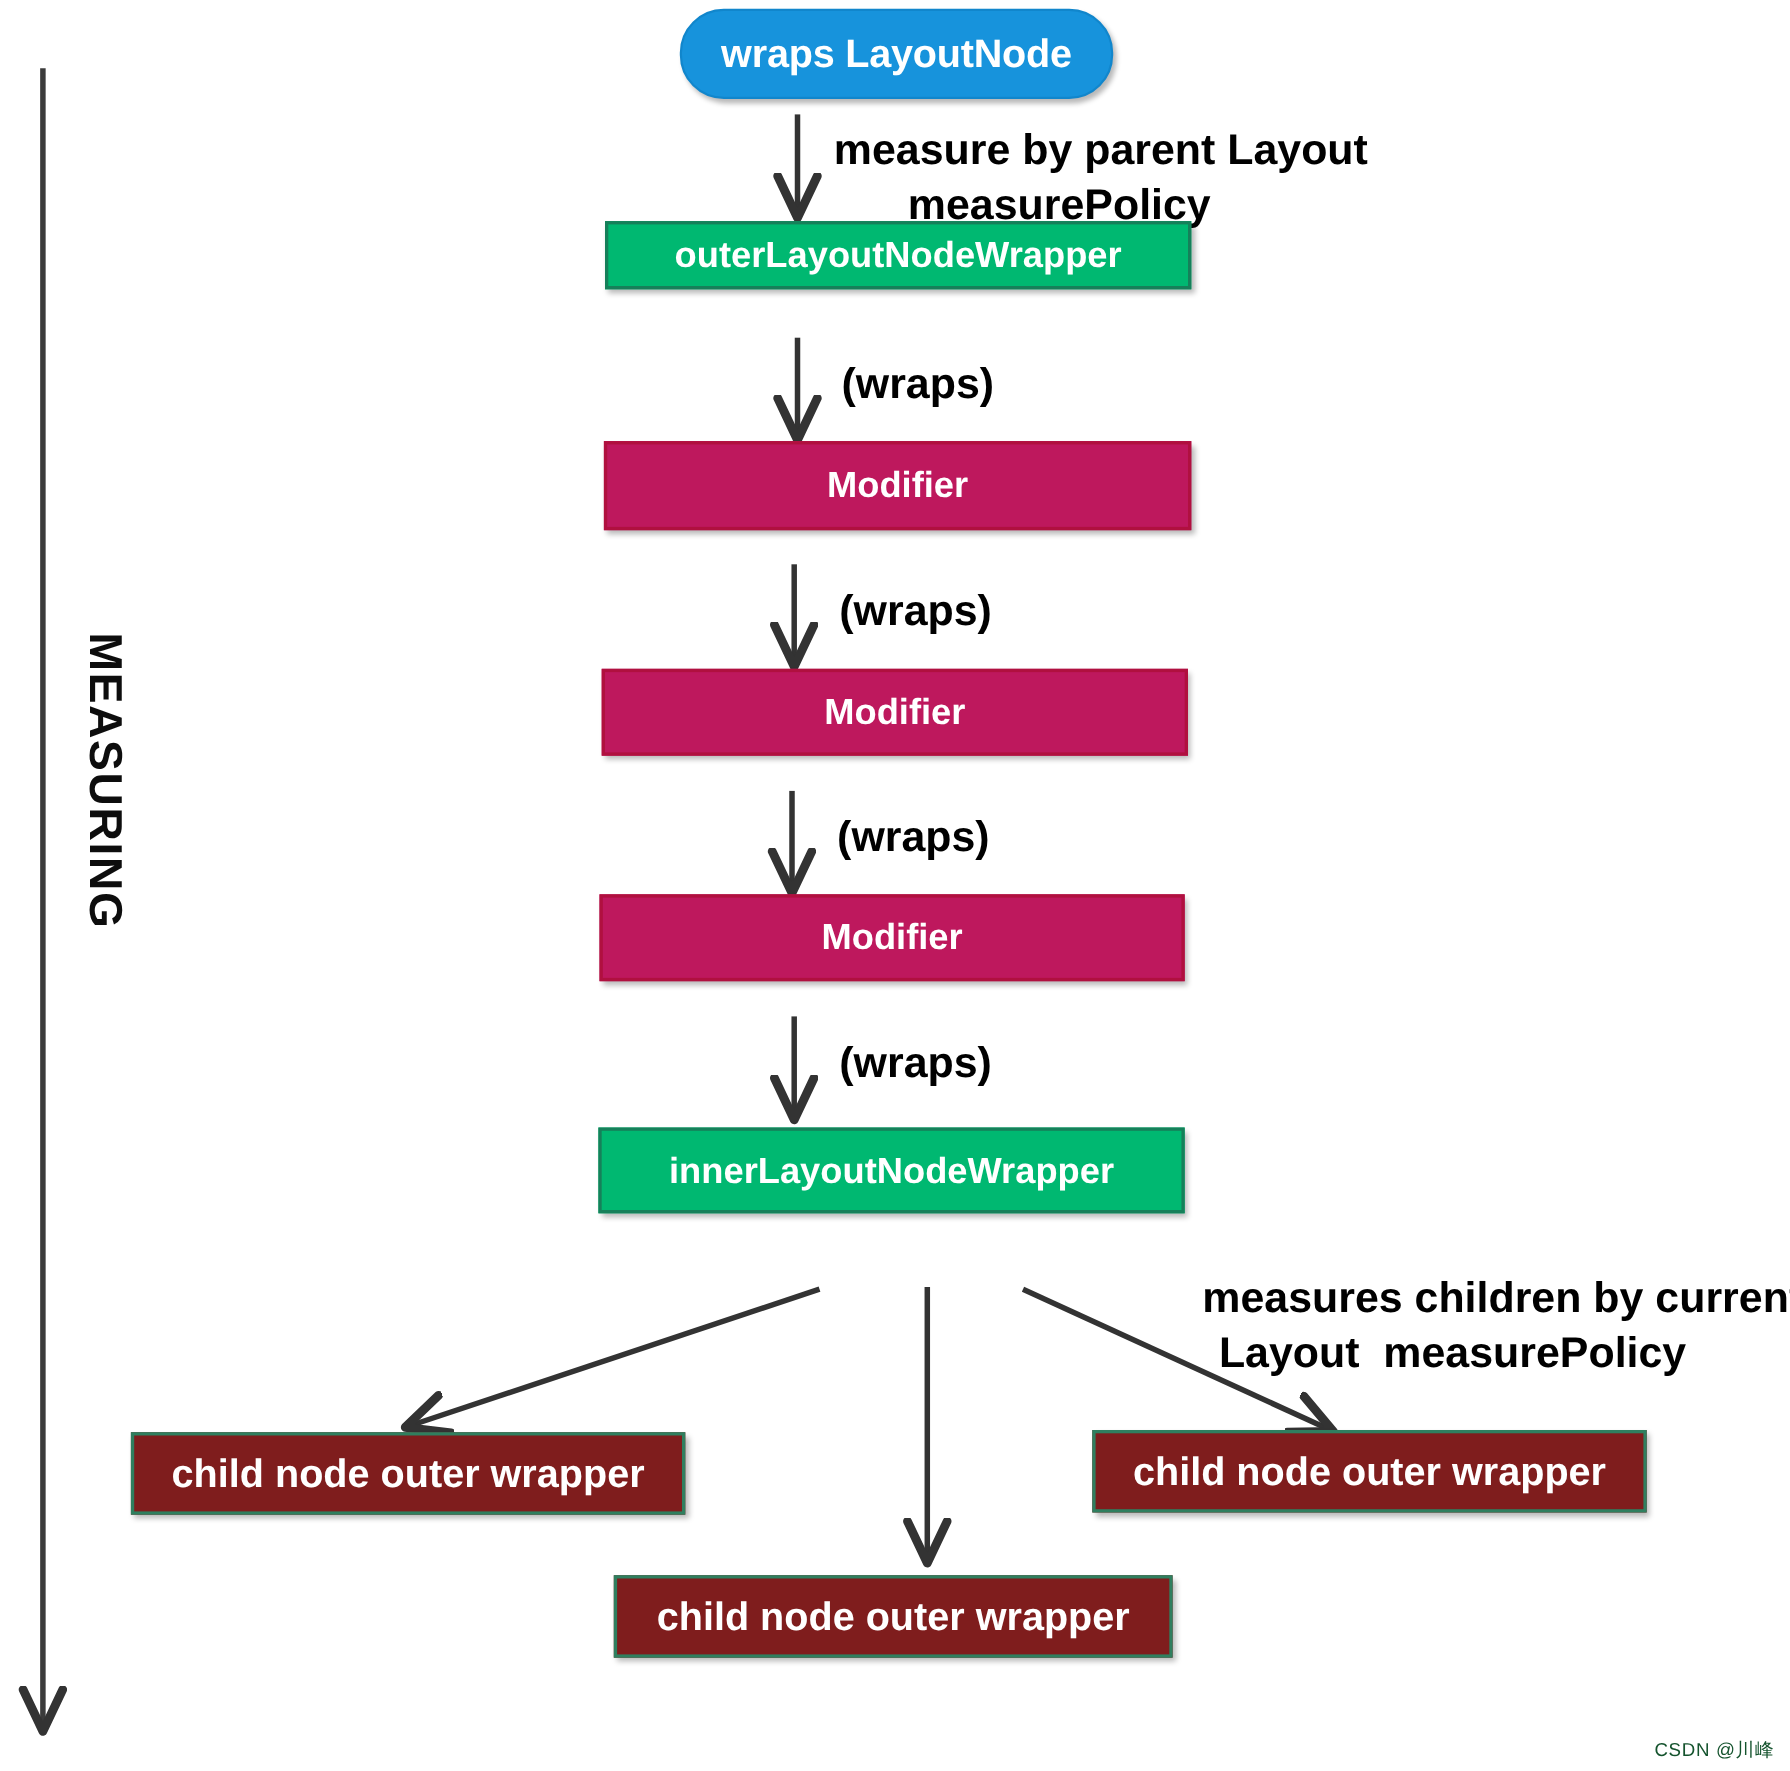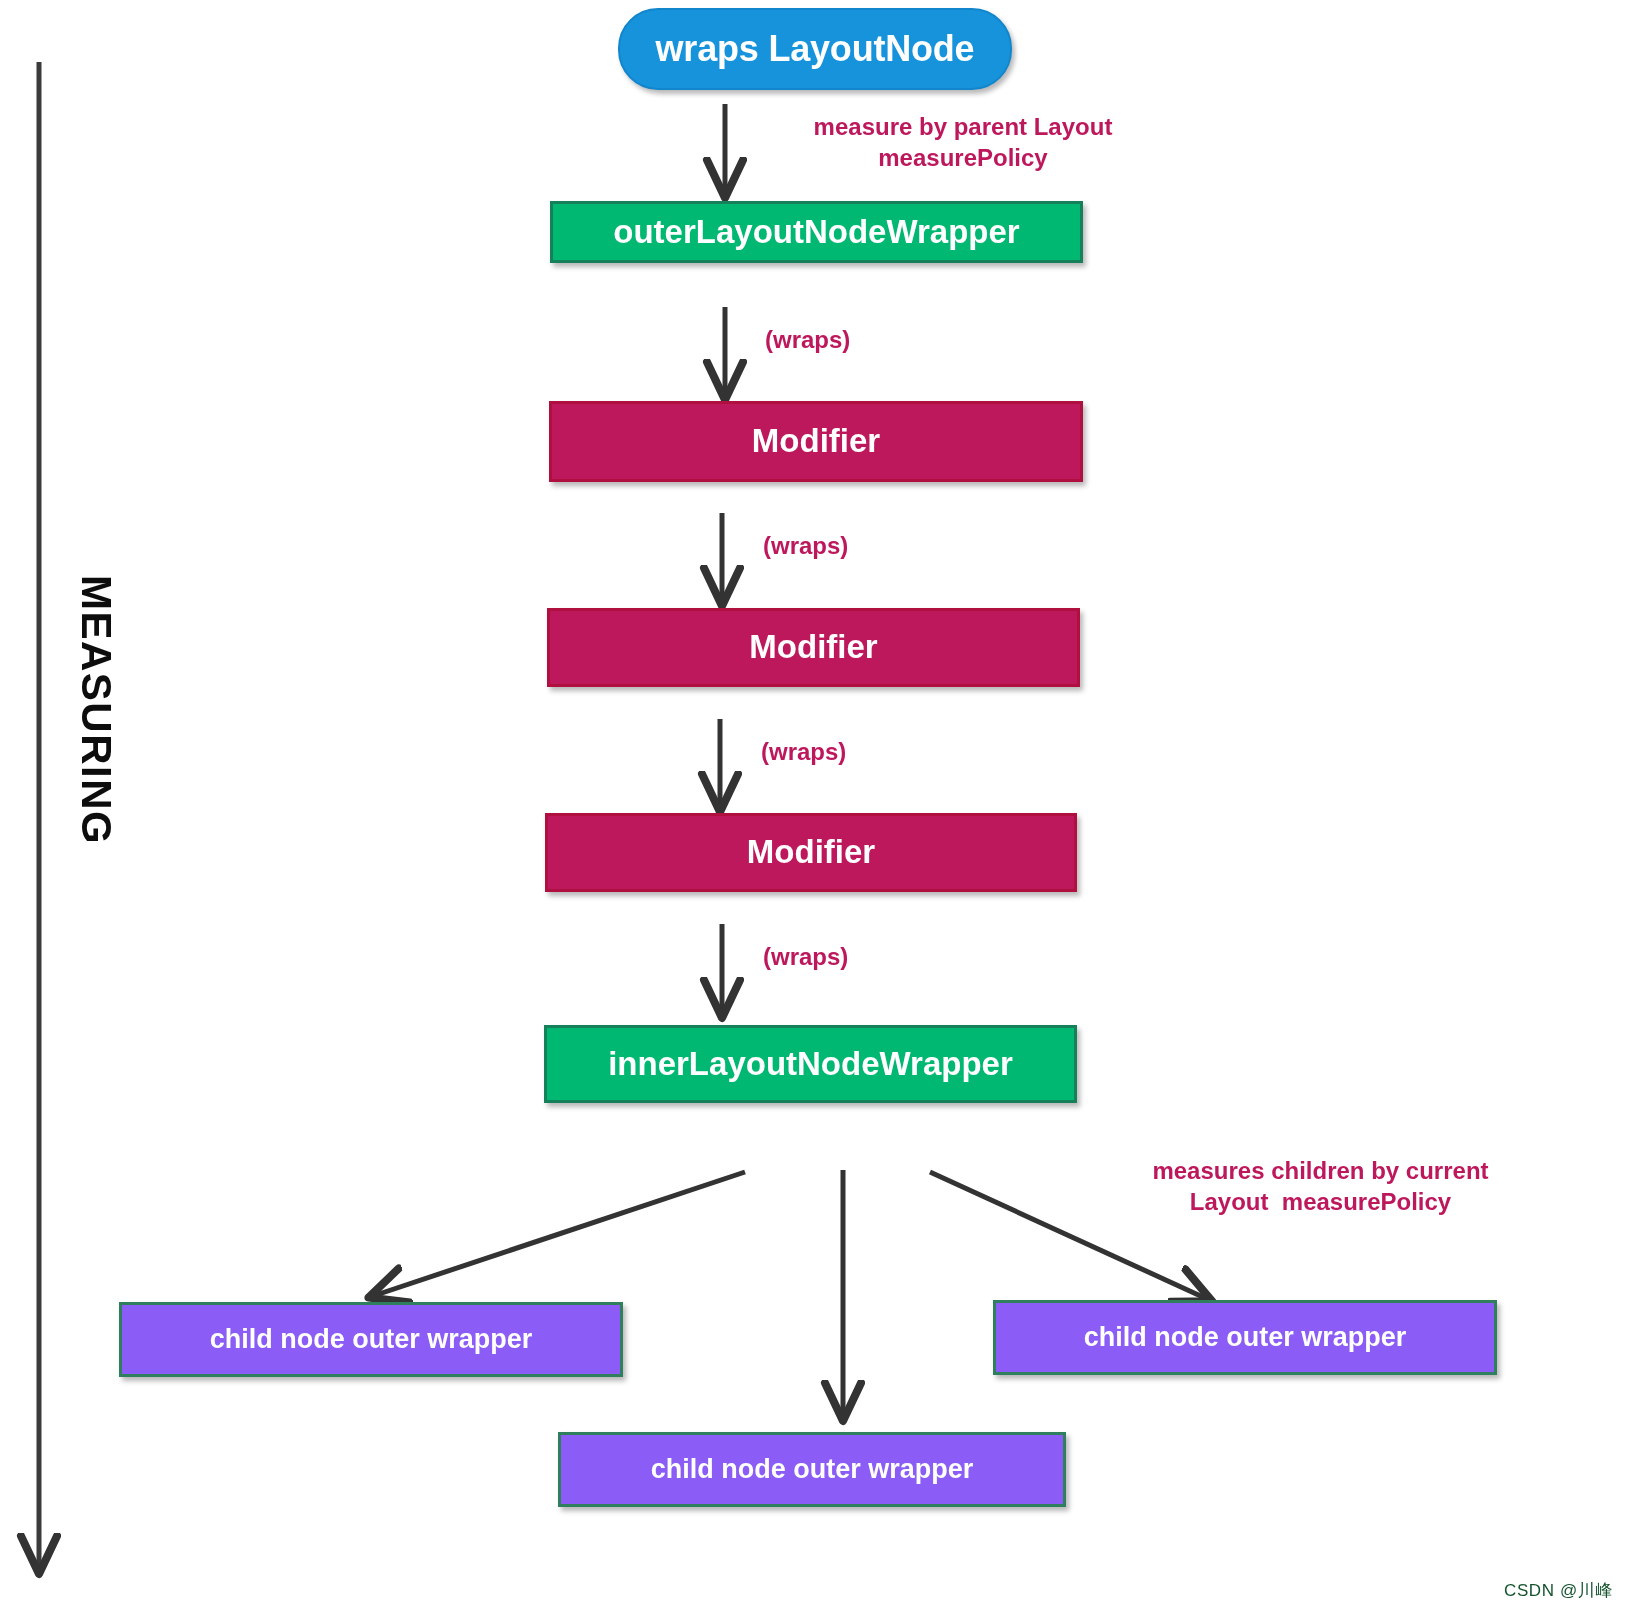--- a/index.html
+++ b/index.html
@@ -43,34 +43,34 @@
     border-radius: 40px;
     font-size: 36px;
     letter-spacing: -0.2px;
   }
   .node-green {
     background: #00b871;
     border: 3px solid #16805a;
     font-size: 33px;
   }
   .node-green-child {
-    background: #8b5cf6;
+    background: #7f1d1d;
     border: 3px solid #2f7f5f;
-    font-size: 27px;
+    font-size: 36px;
   }
   .node-pink {
     background: #be185d;
     border: 3px solid #b0103f;
     font-size: 33px;
   }
   .edge-label {
     position: absolute;
-    color: #be185d;
+    color: #000000;
     font-weight: bold;
-    font-size: 24px;
+    font-size: 39px;
     line-height: 1.28;
     white-space: pre;
   }
   .edge-label.center {
     text-align: center;
   }
   .phase-label {
     position: absolute;
     font-weight: bold;
     font-size: 42px;

